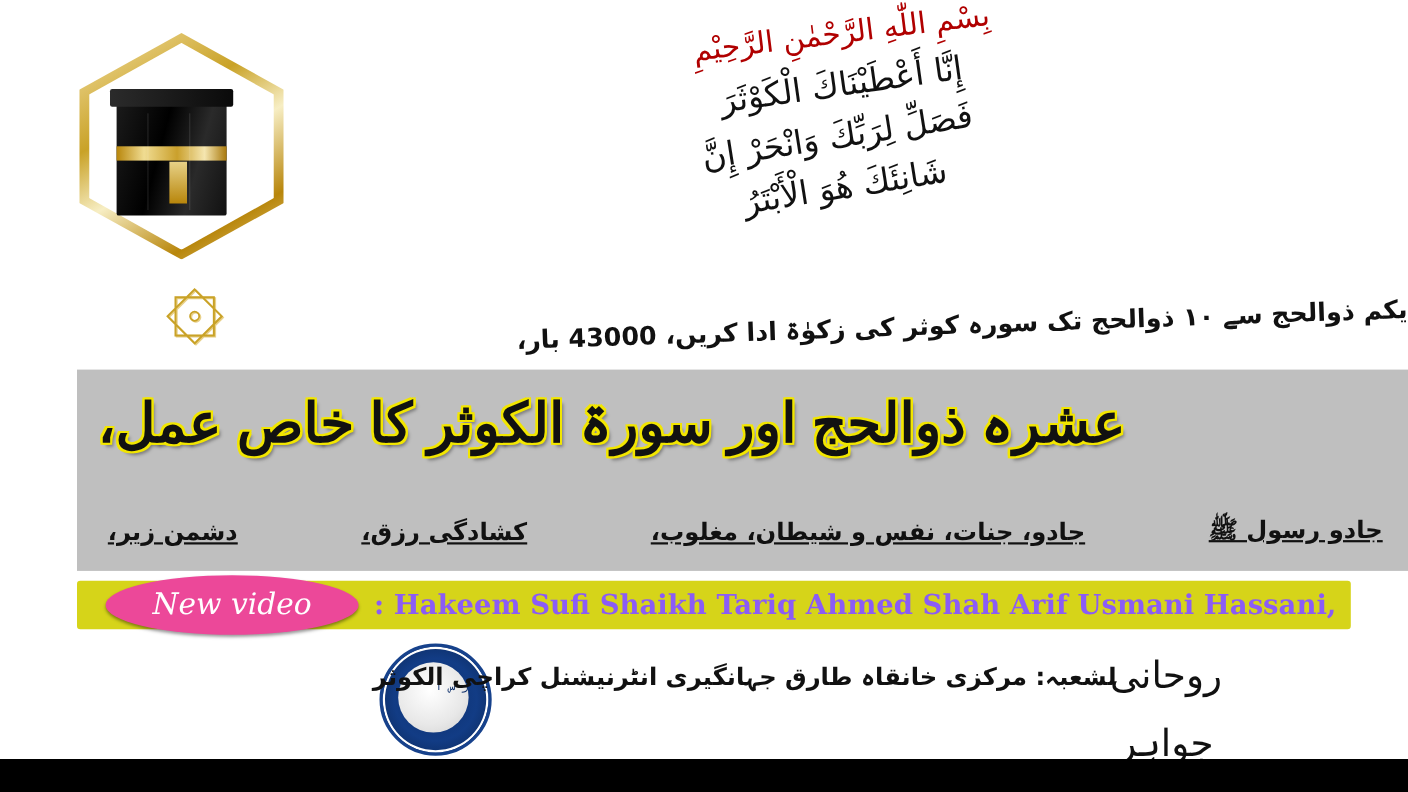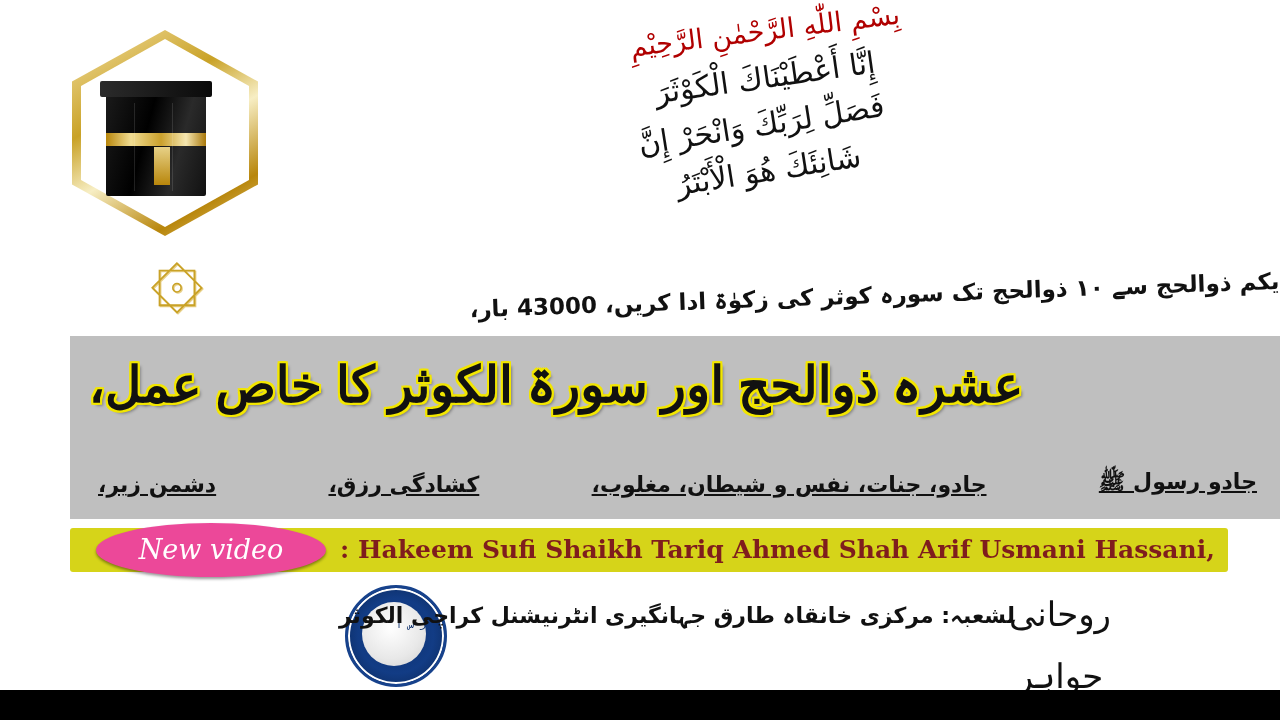--- a/index.html
+++ b/index.html
@@ -269,21 +269,21 @@
   .presenter-name {
     position: absolute;
     left: 340px;
     top: 528px;
     width: 870px;
     height: 44px;
     line-height: 44px;
     font-family: "DejaVu Serif", serif;
     font-weight: bold;
     font-size: 25px;
-    color: #7f1d1d;
+    color: #8b5cf6;
     white-space: nowrap;
   }
 
   
   .footer {
     position: absolute;
     left: 0;
     top: 575px;
     width: 1280px;
     height: 115px;

